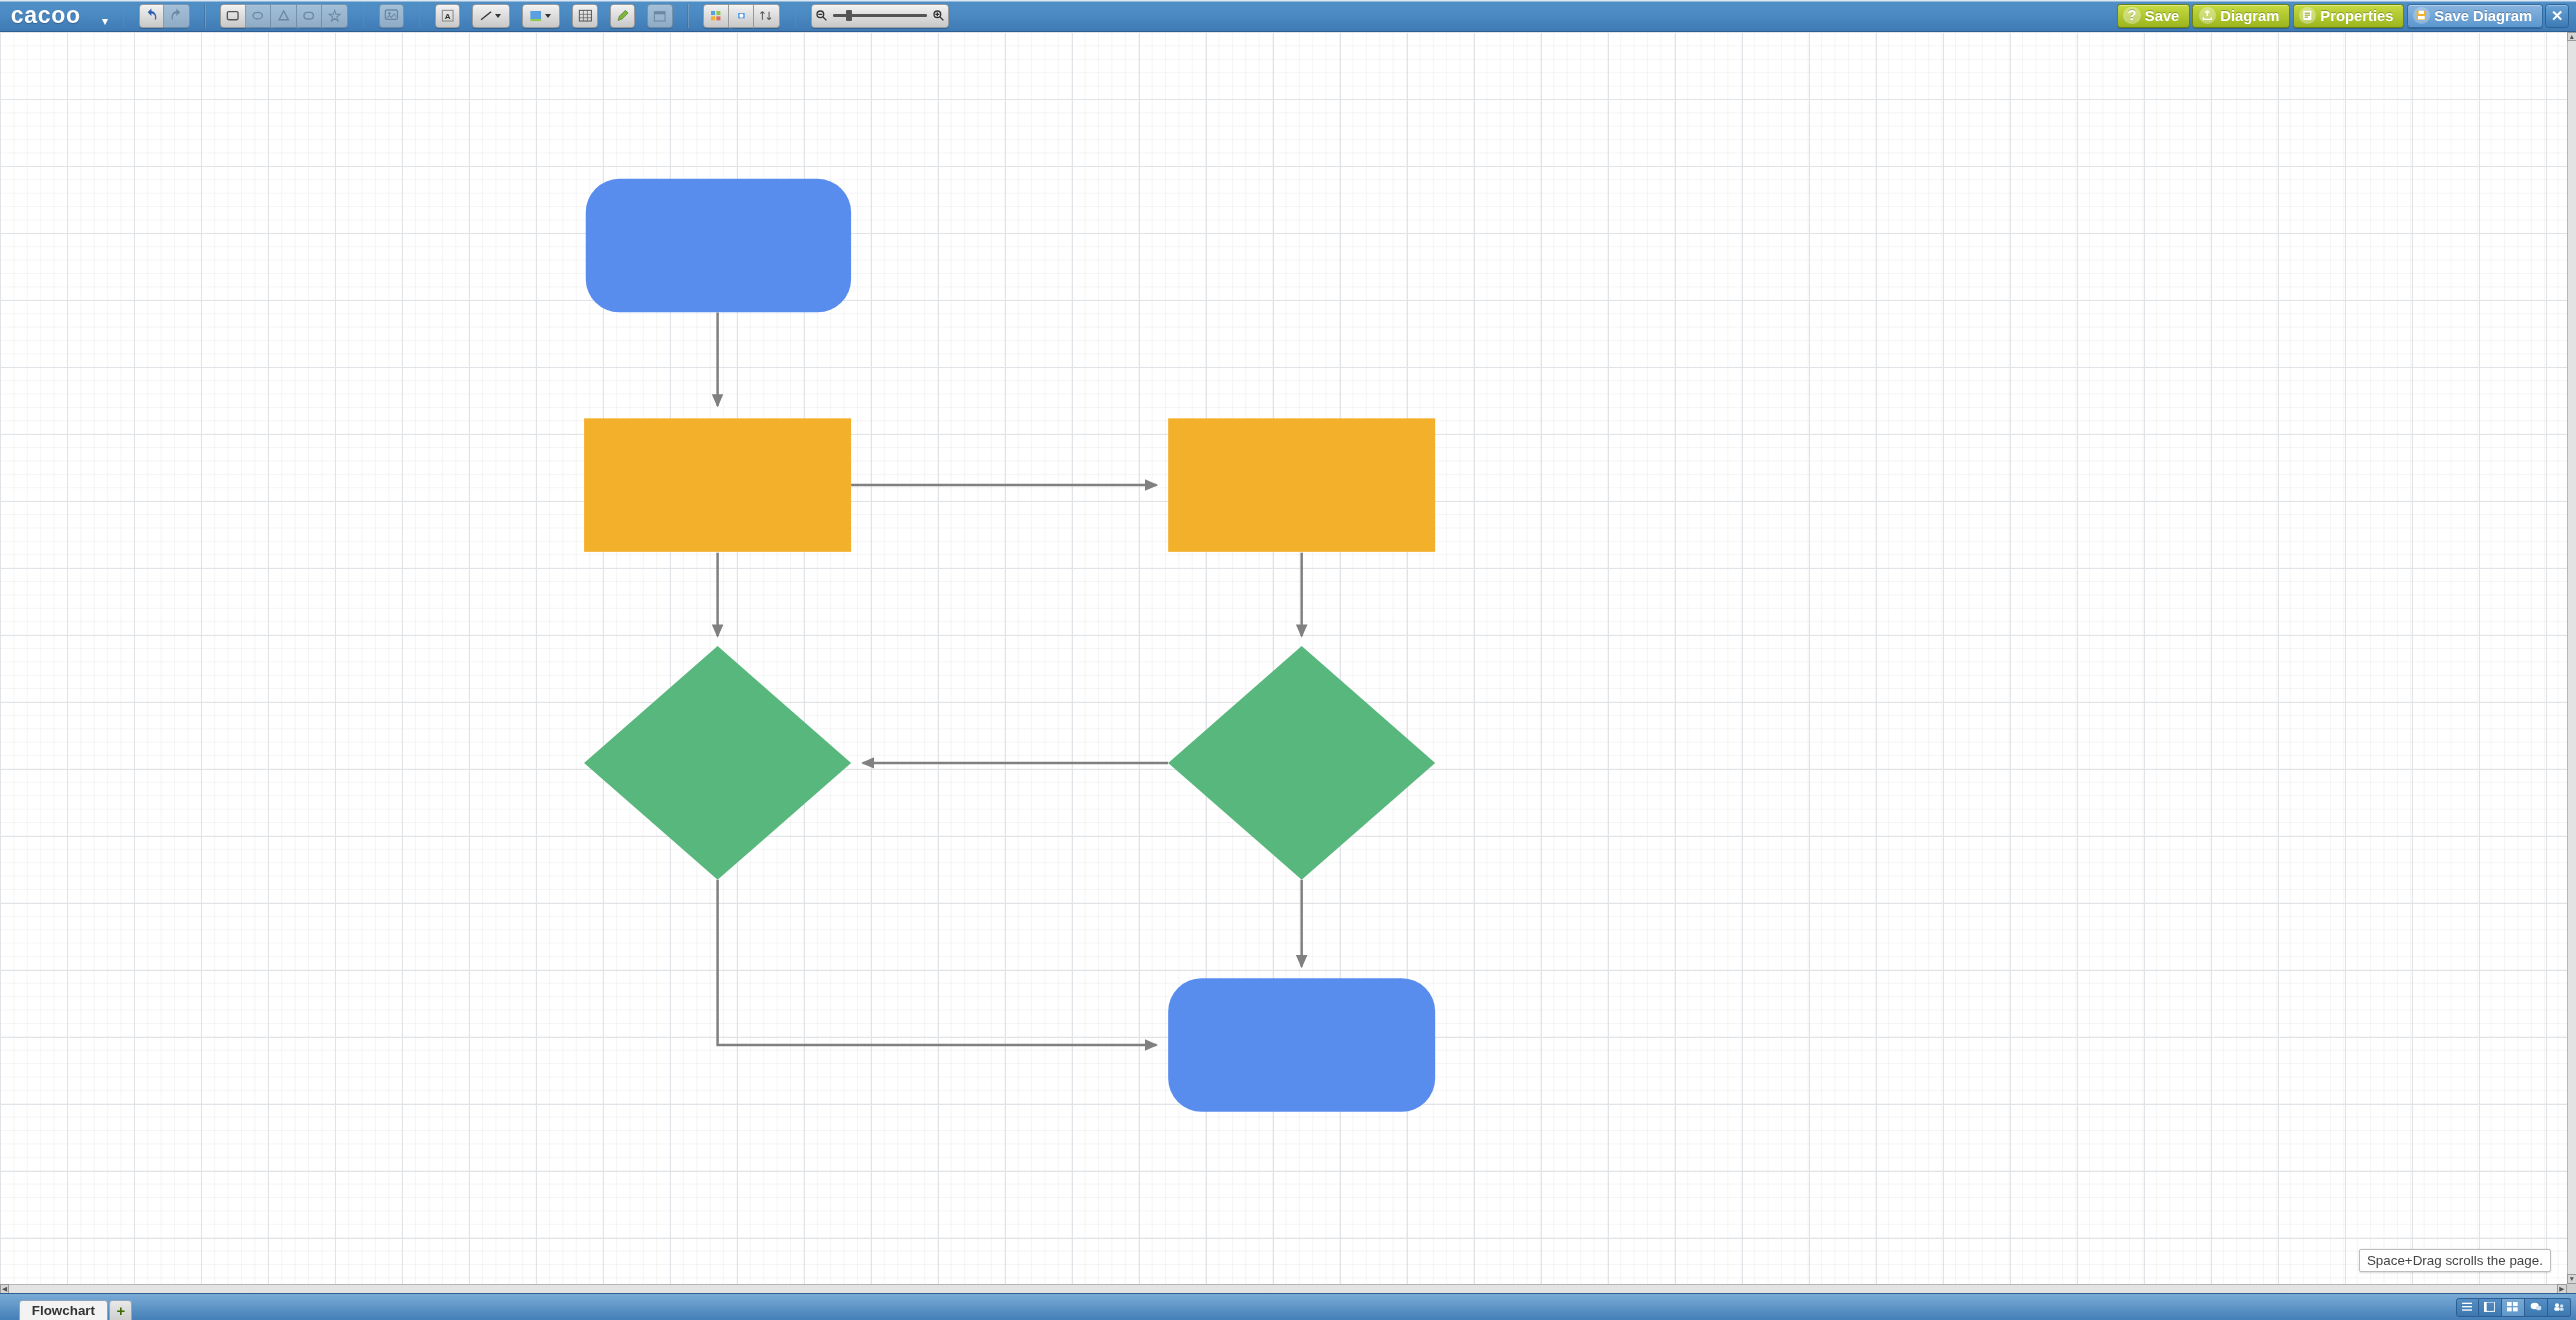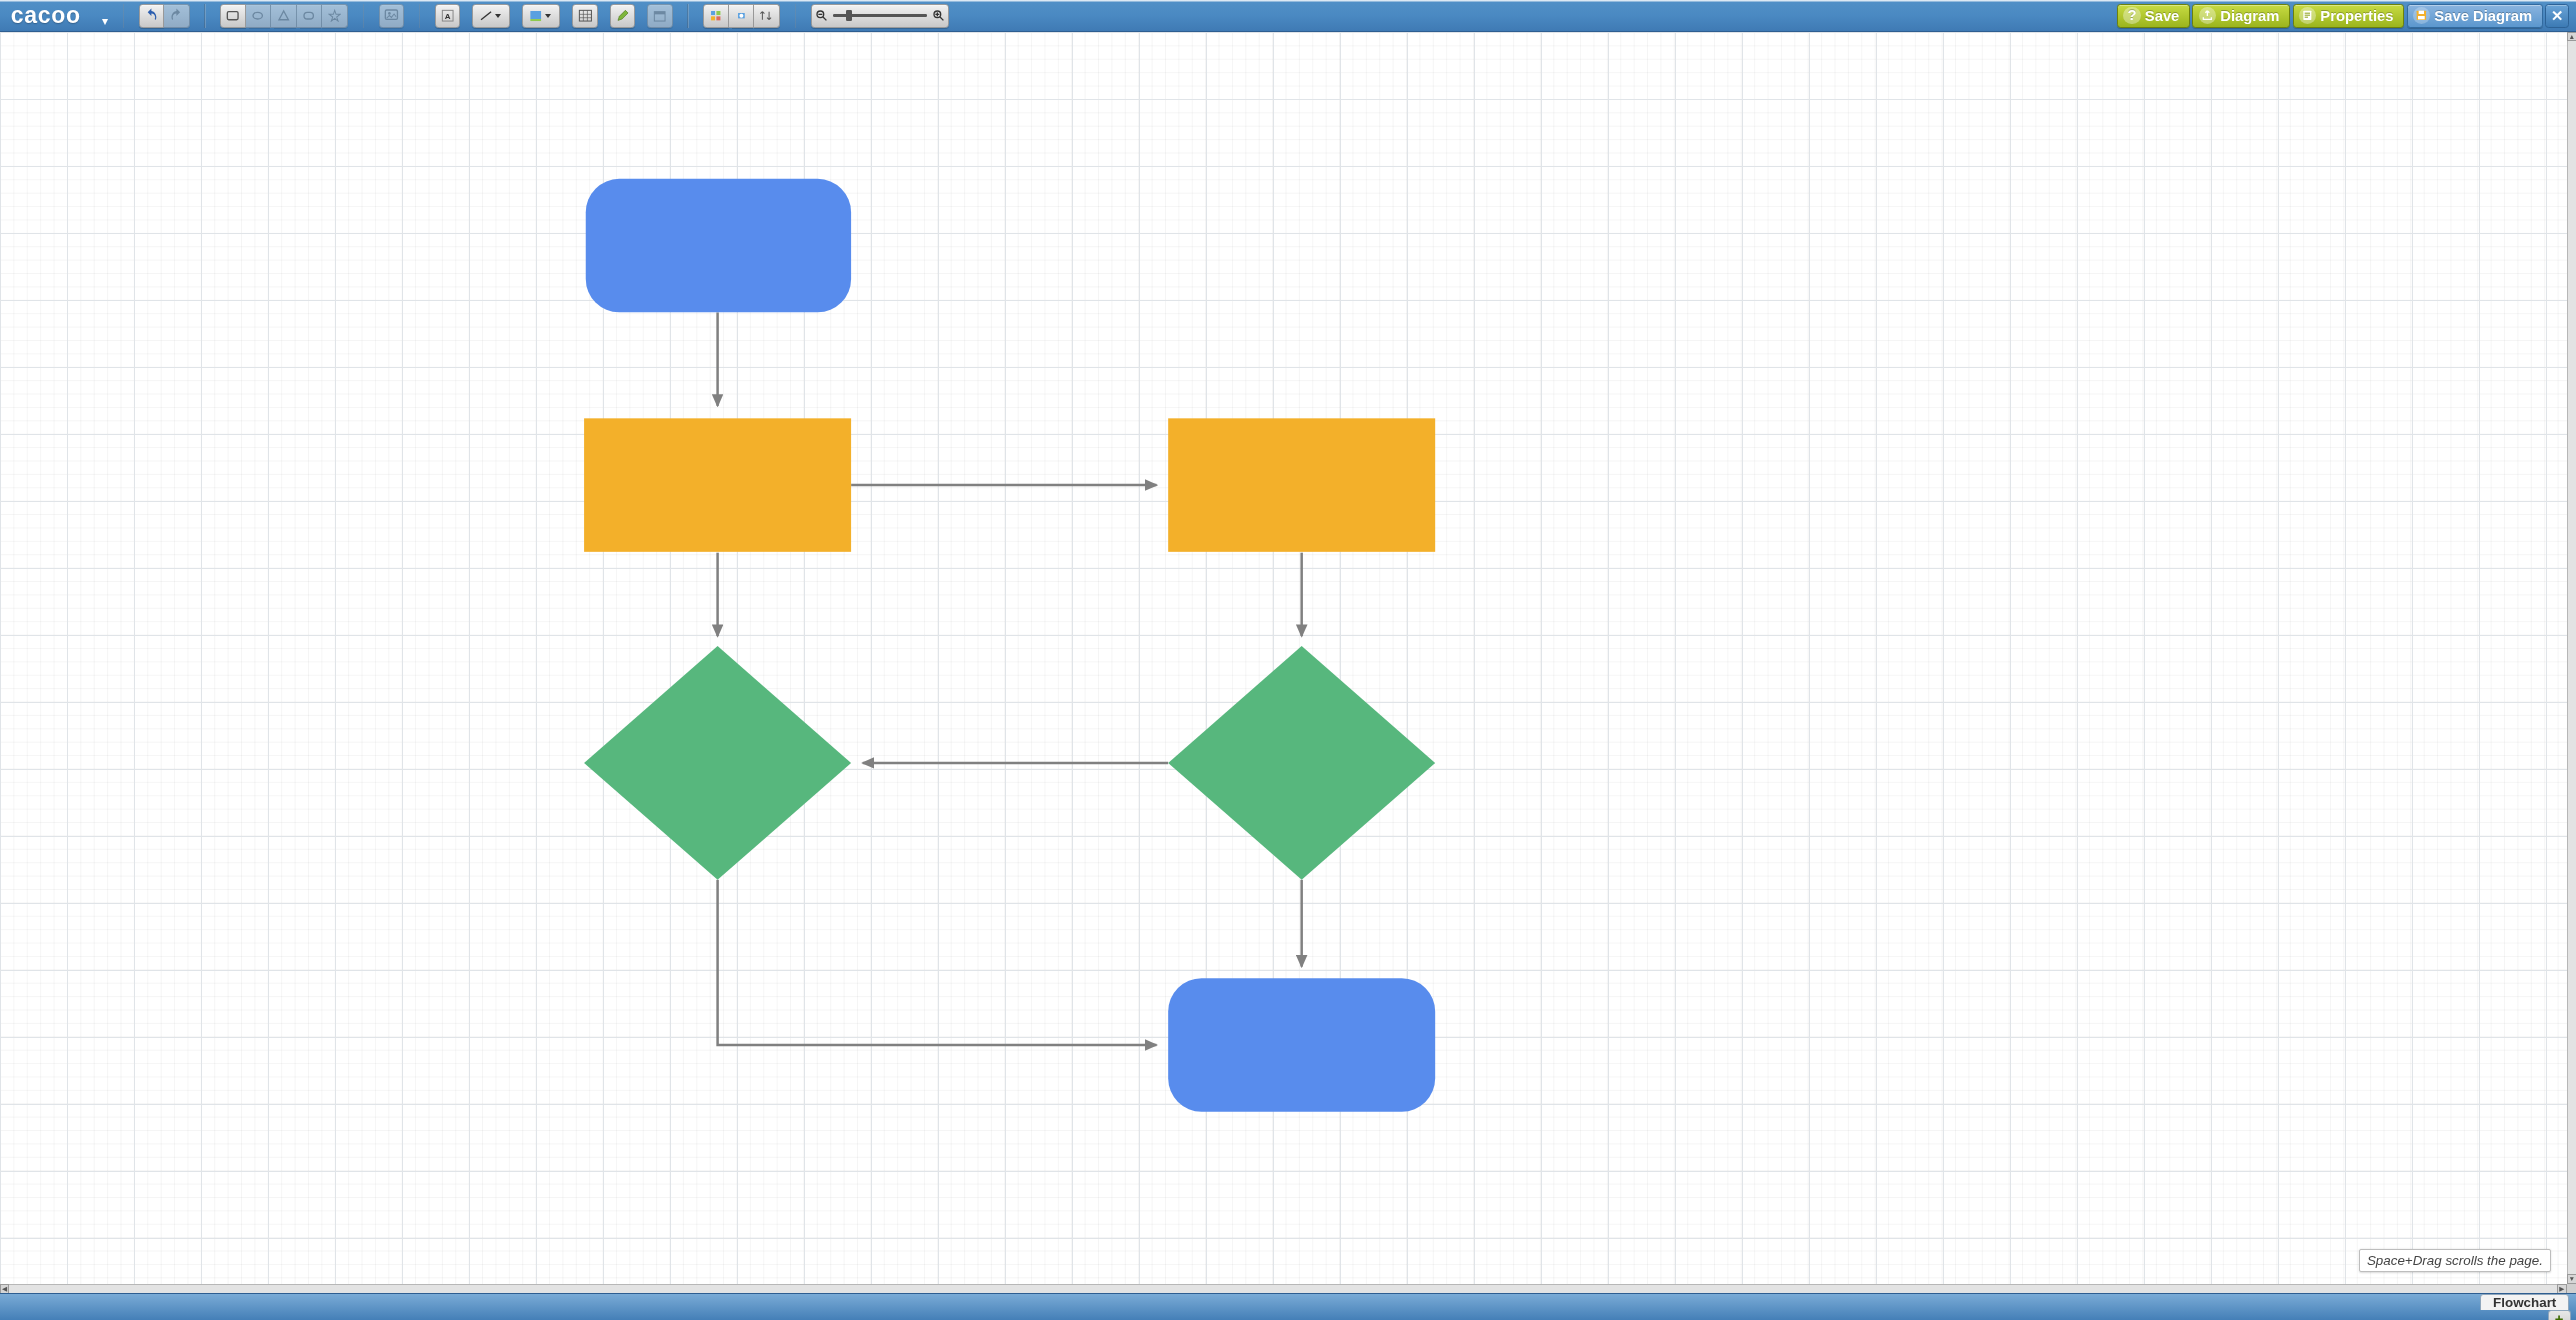--- a/index.html
+++ b/index.html
@@ -130,21 +130,20 @@
   }
   
   .workspace {
     position:absolute; top:32px; bottom:27px; left:0; right:0;
     background:#eef0f3;
   }
   .canvas-scroll {
     position:absolute; top:0; left:0; right:9.4px; bottom:9.4px;
     overflow:hidden;
     background:#5eead4;
-    font-style:italic;
   }
   .canvas {
     width:100%;height:100%;
     background-color: var(--canvas-bg);
     background-image:
       linear-gradient(var(--grid-major) 0.7px, transparent 0.7px),
       linear-gradient(90deg, var(--grid-major) 0.7px, transparent 0.7px),
       linear-gradient(rgba(0,0,0,.04) 0.7px, transparent 0.7px),
       linear-gradient(90deg, rgba(0,0,0,.04) 0.7px, transparent 0.7px);
     background-size: 67px 67px, 67px 67px, 13.4px 13.4px, 13.4px 13.4px;
@@ -168,21 +167,21 @@
   }
   .hscroll .track { flex:1; height:9.4px;}
   .corner {
     position:absolute; right:0; bottom:0; width:9.4px;height:9.4px;background:#cfcfcf;
   }
   
   .bottombar {
     position:absolute; left:0; right:0; bottom:0; height:27px;
     background: linear-gradient(#7aabd6, #447fb7);
     border-top:0.7px solid #2e5e91;
-    display:flex; align-items:flex-end; padding:0 5.4px;flex-direction:column;
+    display:flex; align-items:flex-end; padding:0 5.4px;
   }
   .sheet-tab {
     height:20px; padding:0 12px;
     background:#f3f3f3; border:0.7px solid #8fa6bc; border-bottom:none;
     border-radius:3.4px 3.4px 0 0;
     font-size:13.4px; font-weight:700; color:#333;
     display:flex;align-items:center;
     margin-right:1.3px;
   }
   .add-sheet {

